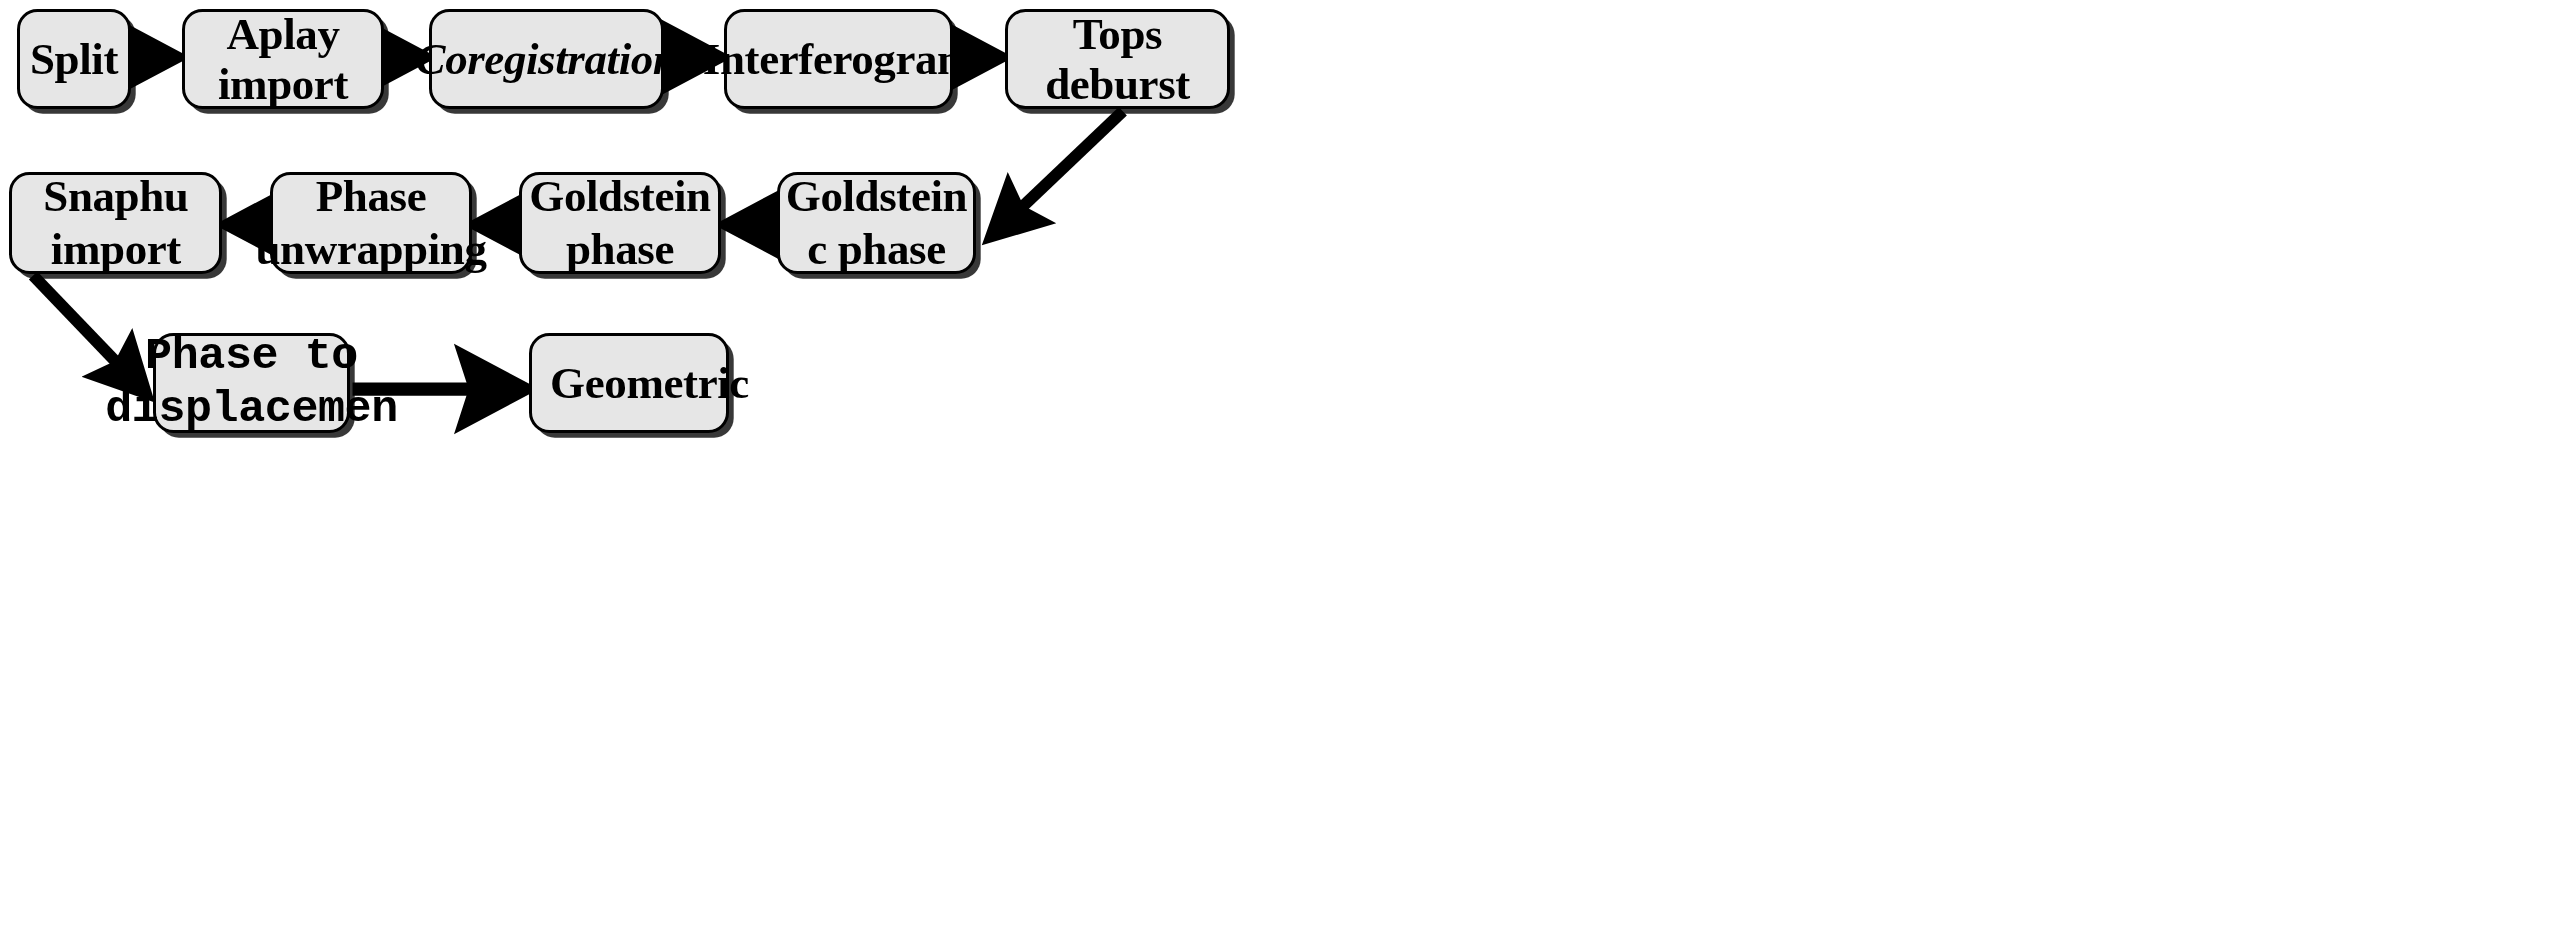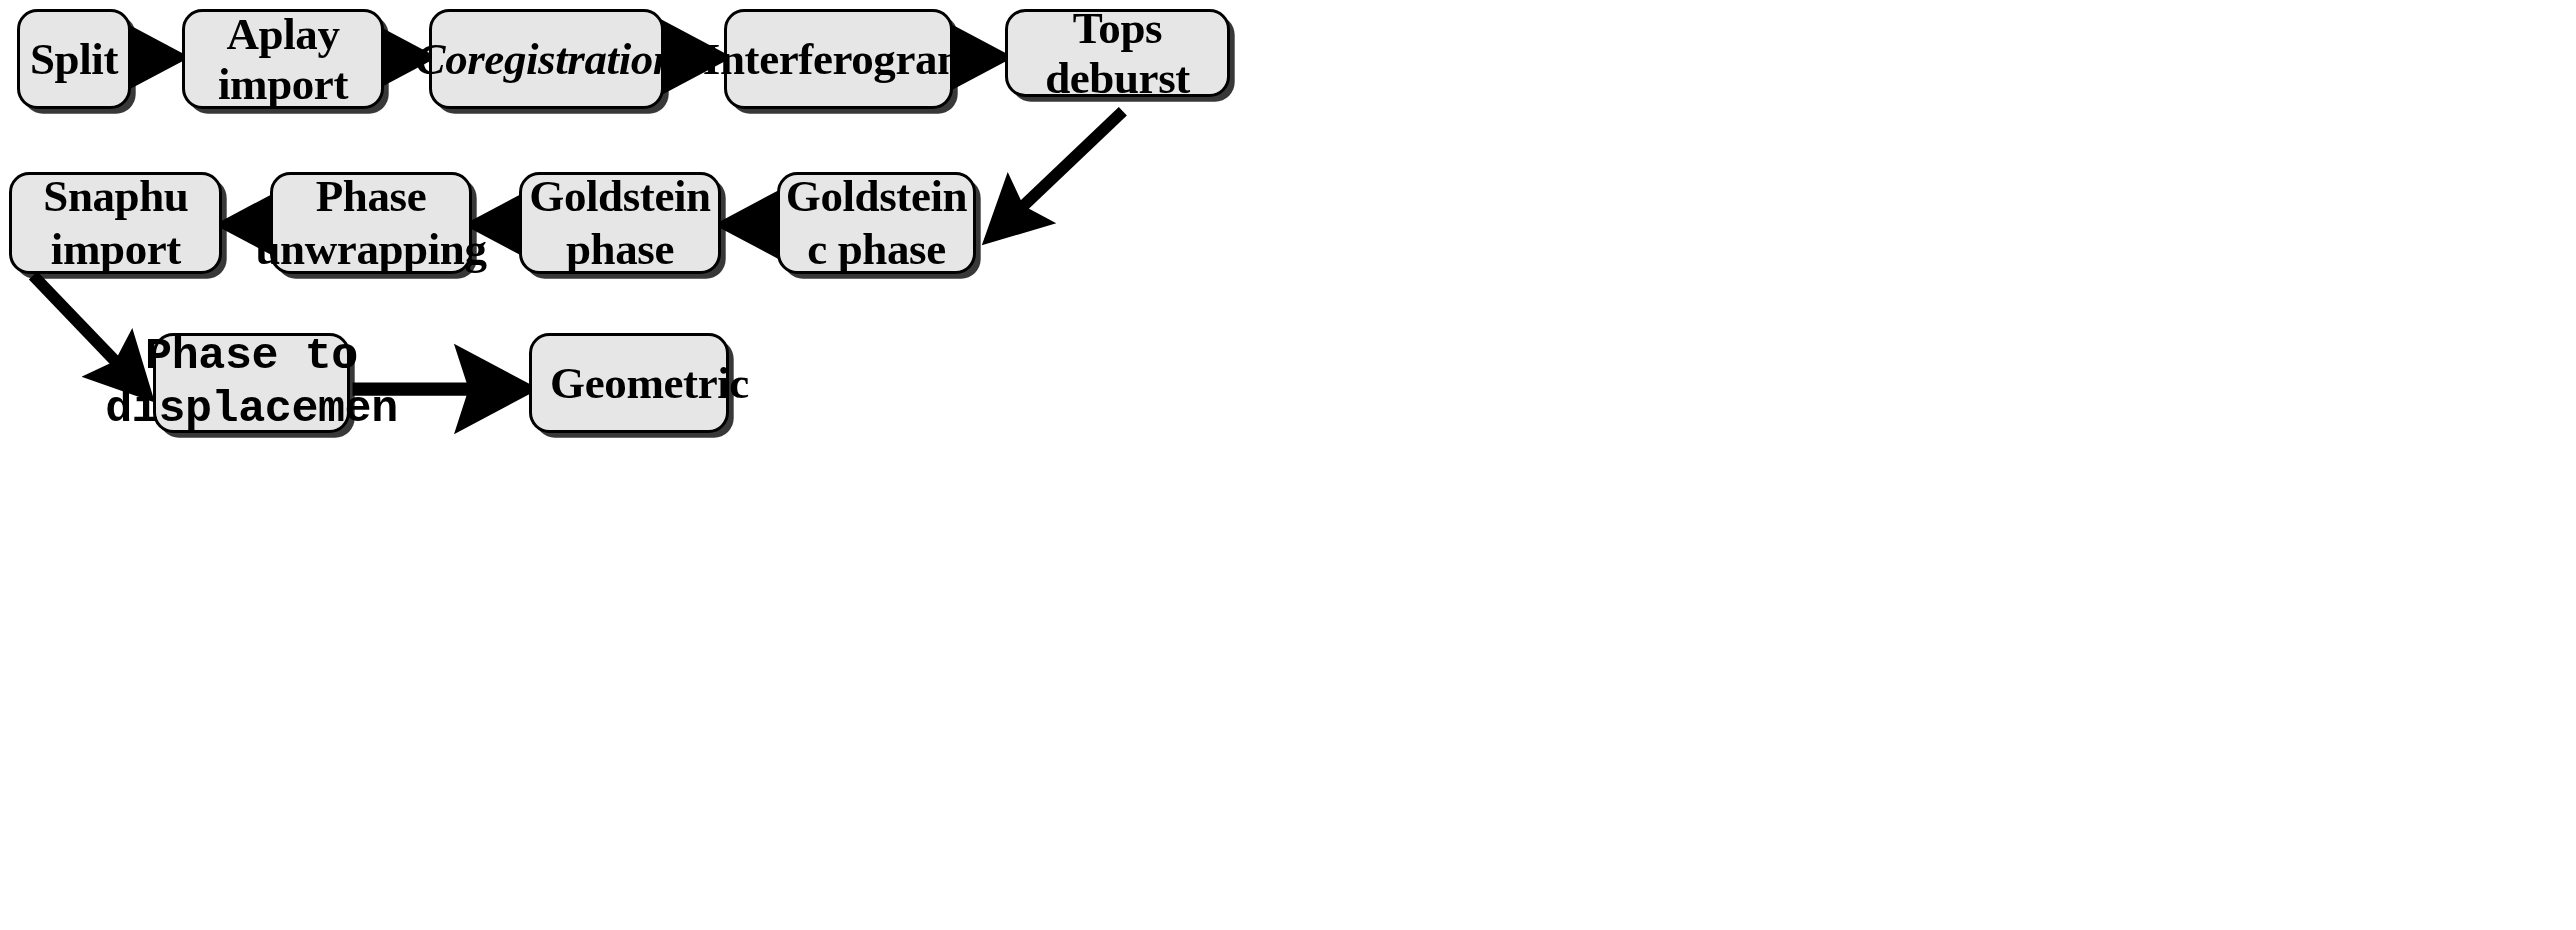--- a/index.html
+++ b/index.html
@@ -98,21 +98,21 @@
   </div>
 
   <div class="node" style="left:429px; top:9.4px; width:235px; height:100px;font-style:italic;">
     <span class="label">Coregistration</span>
   </div>
 
   <div class="node" style="left:724px; top:9.4px; width:229px; height:100px;">
     <span class="label">Interferogram</span>
   </div>
 
-  <div class="node" style="left:1005px; top:9.4px; width:225px; height:88px;">
+  <div class="node" style="left:1005px; top:9.4px; width:225px; height:100px;">
     <span class="label">Tops deburst</span>
   </div>
 
   <div class="node two-line" style="left:9.4px; top:172px; width:213px; height:102px;">
     <span class="label">Snaphu
 import</span>
   </div>
 
   <div class="node two-line" style="left:270px; top:172px; width:202px; height:102px;">
     <span class="label">Phase

